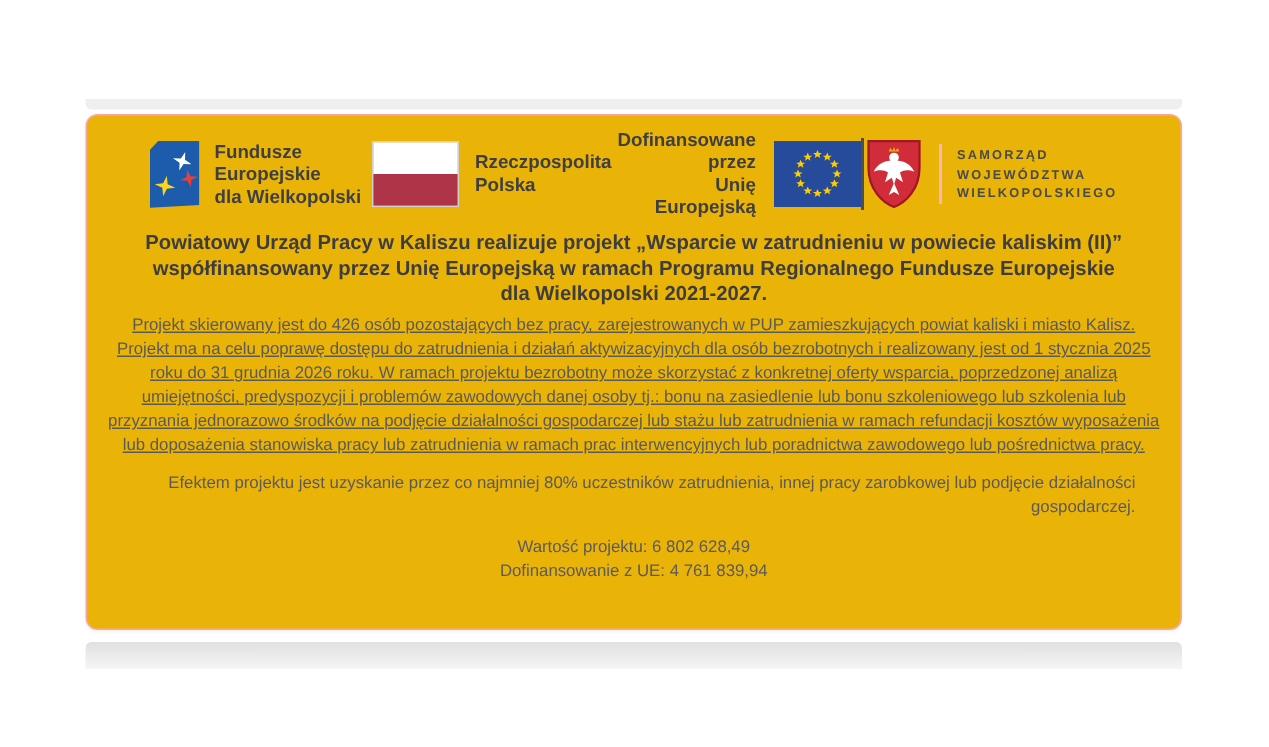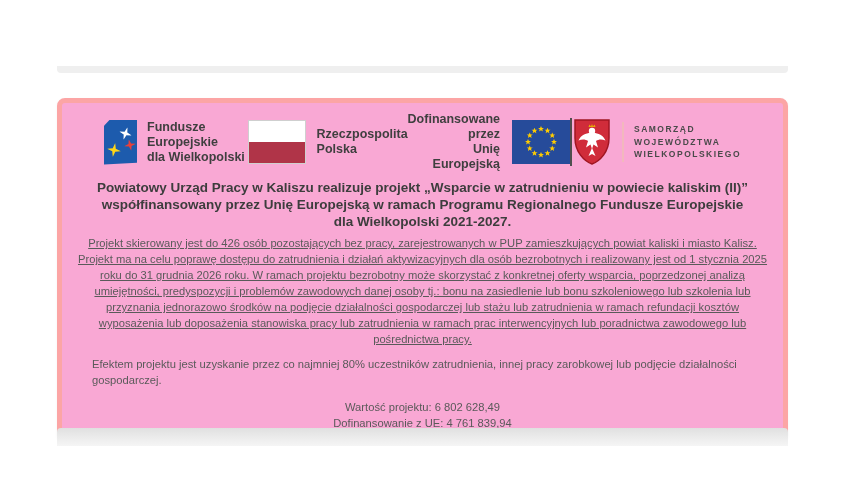--- a/index.html
+++ b/index.html
@@ -6,22 +6,22 @@
   html, body { width: 846px; height: 498px; background: #ffffff; overflow: hidden;
     font-family: "Liberation Sans", "DejaVu Sans", sans-serif; }
   .page { position: relative; width: 846px; height: 498px; background: #ffffff; }
 
   .top-strip { position: absolute; left: 57px; top: 66px; width: 731px; height: 7px;
     background: #efefef; border-radius: 0 0 4px 4px; }
   .bottom-strip { position: absolute; left: 57px; top: 428px; width: 731px; height: 18px;
     background: linear-gradient(180deg, #e0e0e0 0%, #ececec 55%, #f5f5f5 100%); border-radius: 4px 4px 0 0; }
 
   .card { position: absolute; left: 57px; top: 76px; width: 731px; height: 344px;
-    background: #f9a8d4; border: 5px solid #fca5a5; border-radius: 8px;
-    box-shadow: 0 1px 3px rgba(0,0,0,0.05); overflow: hidden; margin-top: 22px; }
+    background: #eab308; border: 1px solid #fca5a5; border-radius: 8px;
+    box-shadow: 0 1px 3px rgba(0,0,0,0.05); overflow: hidden; }
 
   
   .logos { display: flex; align-items: center; justify-content: space-between;
     padding: 16px 42px 0 42px; height: 62px; }
   .logo { display: flex; align-items: center; }
   .logo-text { font-size: 12.5px; font-weight: 700; color: #3f3f3f; line-height: 15px; }
   .logo-text.right { text-align: right; }
 
   .fe-flag { position: relative; width: 33px; height: 45px; background: #1d5bad;
     clip-path: polygon(18% 0, 100% 0, 100% 96%, 0 100%, 0 14%); margin-right: 10px; flex: none; }
@@ -42,21 +42,21 @@
 
   .crest { flex: none; display: block; }
   .pink-line { width: 2px; height: 40px; background: #f2b8bd; margin: 0 10px; flex: none; }
   .samorzad-text { font-size: 8.5px; font-weight: 600; color: #4a4a4a;
     letter-spacing: 1.5px; line-height: 12.5px; }
 
   
   .heading { margin: 14px 34px 0; text-align: center; font-size: 13.5px; font-weight: 700;
     color: #3d3d3d; line-height: 17px; }
   .desc { margin: 5px 13px 0; text-align: center; font-size: 11.2px; color: #5a5a5a; line-height: 16px; text-decoration: underline; }
-  .result { margin: 9px 30px 0; text-align: left; font-size: 11.2px; color: #5a5a5a; line-height: 16px; }
+  .result { margin: 9px 30px 0; text-align: right; font-size: 11.2px; color: #5a5a5a; line-height: 16px; }
   .values { margin-top: 11px; text-align: center; font-size: 11.2px; color: #5a5a5a; line-height: 16px; }
   .hashtags { margin-top: 12px; text-align: center; font-size: 11.2px; color: #5a5a5a; line-height: 16px; }
 </style>
 </head>
 <body>
 
 <div class="page">
 
   <div class="top-strip"></div>
 

